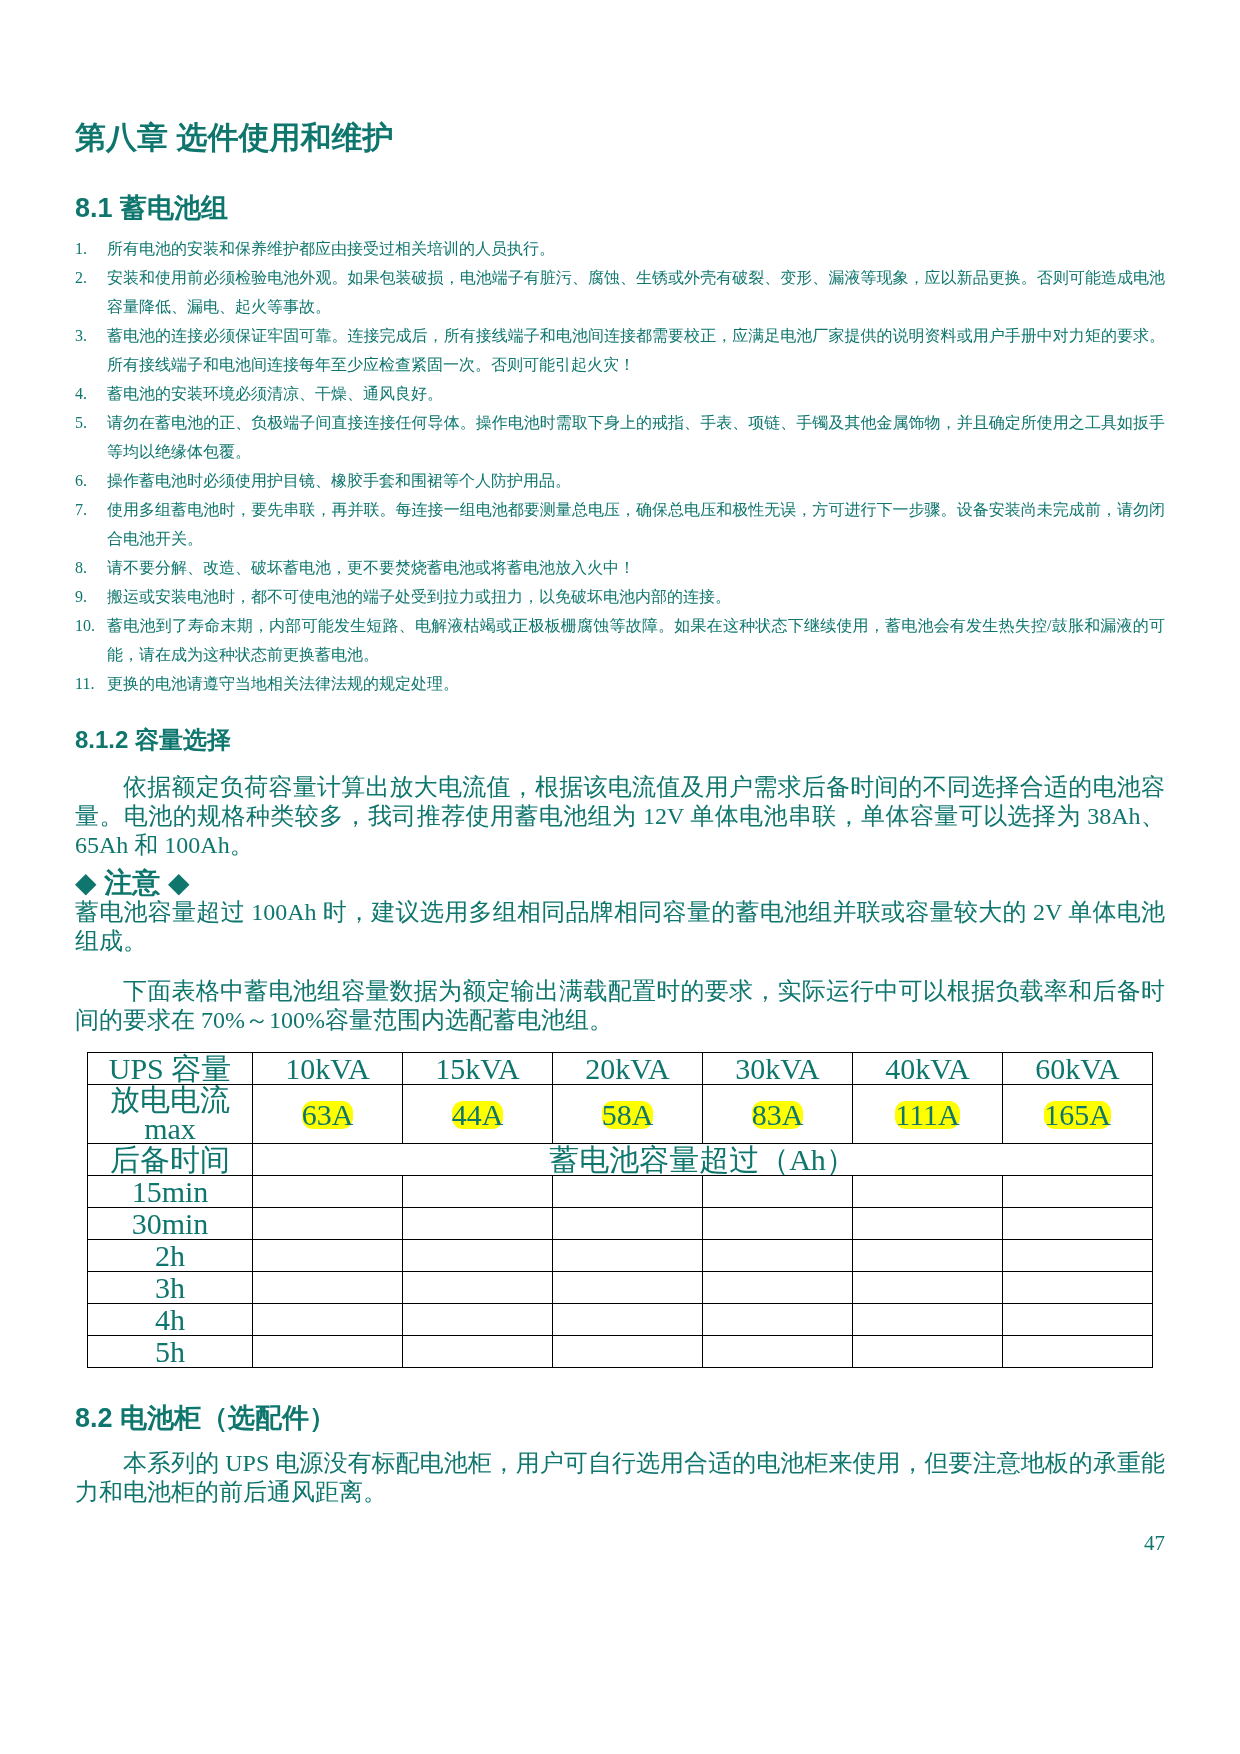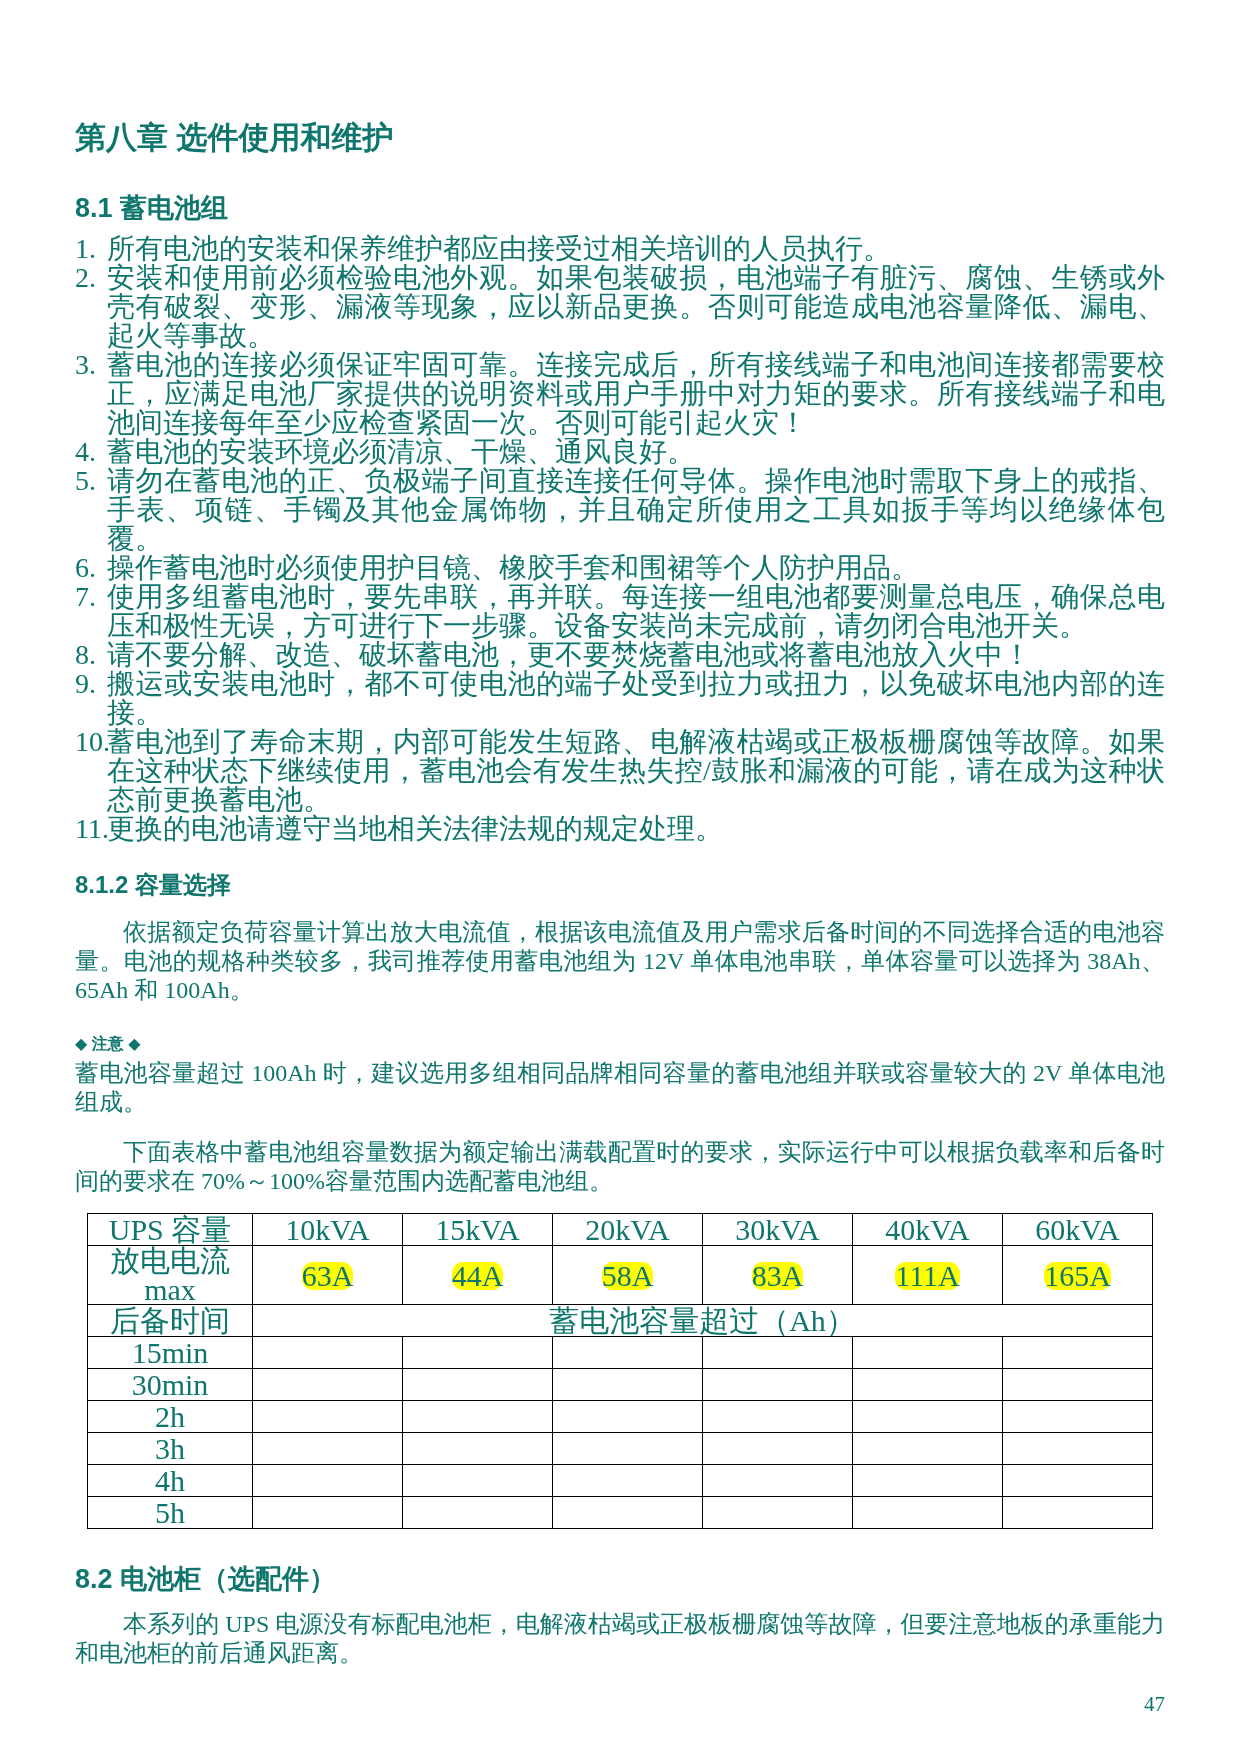--- a/index.html
+++ b/index.html
@@ -34,21 +34,21 @@
     font-size: 24px;
     line-height: 32px;
     font-weight: bold;
   }
   h3.subsec.second { margin-top: 26px; }
   ol.notes {
     margin: 8px 0 0 0;
     padding: 0;
     list-style: none;
     counter-reset: it;
-    font-size: 28px;
+    font-size: 16px;
     line-height: 29px;
     text-align: justify;
   }
   ol.notes li {
     position: relative;
     padding-left: 32px;
     counter-increment: it;
   }
   ol.notes li::before {
     content: counter(it) ".";
@@ -60,23 +60,23 @@
     margin: 0;
     font-size: 24px;
     line-height: 29px;
     text-align: justify;
   }
   p.body.indent { text-indent: 2em; }
   p.p1 { margin-top: 17px; }
   p.p2 { margin-top: 21px; }
   p.p3 { margin-top: 13px; }
   .notice-label {
-    margin: 24px 0 0 0;
-    font-family: "Liberation Sans", "DejaVu Sans", sans-serif;
-    font-size: 16px;
+    margin: 8px 0 0 0;
+    font-family: "Liberation Sans", "DejaVu Sans", sans-serif;
+    font-size: 28px;
     line-height: 30px;
     font-weight: bold;
   }
   table.cap {
     margin: 17px 0 0 12px;
     width: 1066px;
     border-collapse: collapse;
     table-layout: fixed;
     font-size: 30px;
   }
@@ -221,17 +221,17 @@
           <td></td>
           <td></td>
           <td></td>
           <td></td>
       </tr>
     </tbody>
   </table>
 
   <h2 class="sec">8.2 电池柜（选配件）</h2>
 
-  <p class="body indent p3">本系列的 UPS 电源没有标配电池柜，电解液枯竭或正极板栅腐蚀等故障，但要注意地板的承重能力和电池柜的前后通风距离。</p>
+  <p class="body indent p3">本系列的 UPS 电源没有标配电池柜，用户可自行选用合适的电池柜来使用，但要注意地板的承重能力和电池柜的前后通风距离。</p>
 
   <div class="page-number">47</div>
 
 </div>
 
 </body></html>

